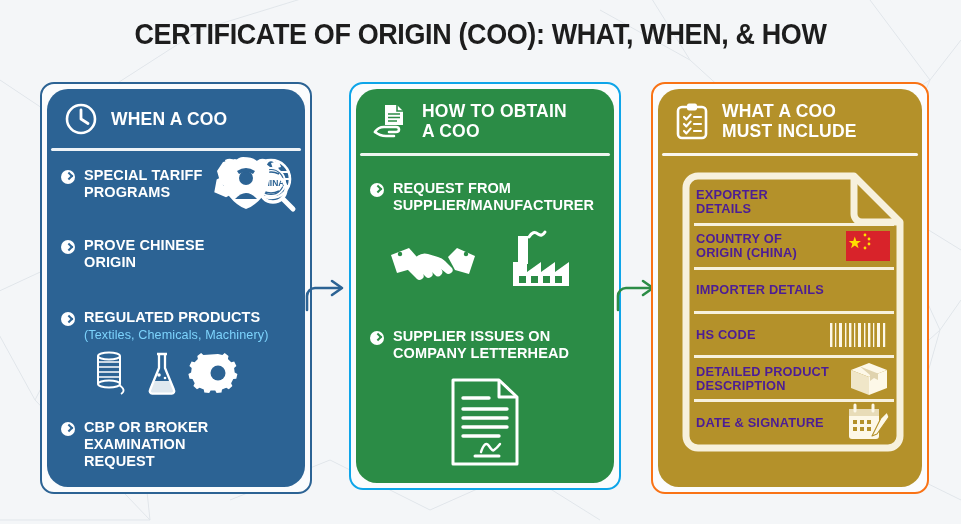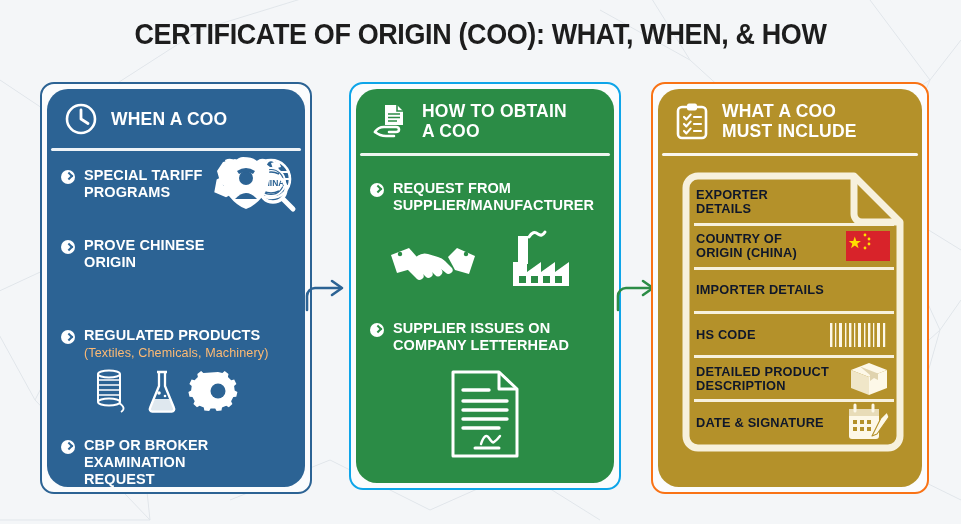--- a/index.html
+++ b/index.html
@@ -135,21 +135,21 @@
   .bullet-text {
     font-size: 14.5px;
     font-weight: bold;
     color: #ffffff;
     line-height: 1.18;
     letter-spacing: 0.1px;
   }
   .bullet-sub {
     font-size: 12.6px;
     font-weight: normal;
-    color: #fdba74;
+    color: #7dd3fc;
     line-height: 1.2;
     letter-spacing: 0.1px;
     display: block;
     margin-top: 1px;
   }
   .icon-row {
     display: flex;
     align-items: center;
     justify-content: center;
     gap: 18px;
@@ -177,21 +177,21 @@
     justify-content: space-between;
     gap: 6px;
     border-bottom: 3px solid #f7f1dd;
     padding: 0 4px 0 2px;
     box-sizing: border-box;
   }
   .doc-row:last-child { border-bottom: none; }
   .doc-label {
     font-size: 12.8px;
     font-weight: bold;
-    color: #0f172a;
+    color: #4c1d95;
     line-height: 1.12;
     letter-spacing: 0.2px;
   }
 
   
   .arrow { position: absolute; }
   #arrow-1 { left: 303px; top: 272px; width: 48px; height: 46px; }
   #arrow-2 { left: 614px; top: 272px; width: 48px; height: 46px; }
 
   svg { display: block; overflow: visible; }
@@ -278,21 +278,21 @@
               <circle cx="62" cy="31" r="15" fill="#fff"></circle>
               <circle cx="62" cy="31" r="12.5" fill="none" stroke="#2c6394" stroke-width="1.2"></circle>
               <rect x="48" y="27.5" width="28" height="8" fill="#fff"></rect>
               <text x="62" y="34.5" text-anchor="middle" font-family="Liberation Sans, sans-serif" font-size="8.5" font-weight="bold" fill="#2c6394">CHINA</text>
               <path d="M54 23 q8 -4 16 0" fill="none" stroke="#2c6394" stroke-width="1.4"></path>
               <path d="M54 40 q8 4 16 0" fill="none" stroke="#2c6394" stroke-width="1.4"></path>
             </g>
           </svg>
         </div>
 
-        <div class="bullet-row" style="margin-top:56px">
+        <div class="bullet-row" style="margin-top:38px">
           <span class="bullet-dot"></span>
           <div class="bullet-text" style="width:100%">
             <span>REGULATED PRODUCTS</span>
             <span class="bullet-sub">(Textiles, Chemicals, Machinery)</span>
           </div>
         </div>
         <div class="icon-row" style="margin-top:6px;padding-right:22px">
           <svg width="36" height="48" viewBox="0 0 36 48">
             <ellipse cx="18" cy="7" rx="11" ry="3.6" fill="none" stroke="#fff" stroke-width="2"></ellipse>
             <path d="M7 7 v28 M29 7 v28" stroke="#fff" stroke-width="2" fill="none"></path>
@@ -386,21 +386,21 @@
             <path d="M8 32 h14 v10 l14 -10 v10 l14 -10 v10 l14 -10 v24 H8 Z" fill="#fff"></path>
             <g fill="#2b8c46">
               <rect x="14" y="46" width="7" height="7"></rect>
               <rect x="26" y="46" width="7" height="7"></rect>
               <rect x="38" y="46" width="7" height="7"></rect>
               <rect x="50" y="46" width="7" height="7"></rect>
             </g>
           </svg>
         </div>
 
-        <div class="bullet-row" style="margin-top:28px">
+        <div class="bullet-row" style="margin-top:36px">
           <span class="bullet-dot"></span>
           <div class="bullet-text">
             <span>SUPPLIER ISSUES ON</span><br>
             <span>COMPANY LETTERHEAD</span>
           </div>
         </div>
 
         <div class="icon-row" style="margin-top:14px">
           <svg width="76" height="92" viewBox="0 0 76 92">
             <path d="M6 4 H52 L70 21 V88 H6 Z" fill="none" stroke="#fff" stroke-width="3" stroke-linejoin="round"></path>

